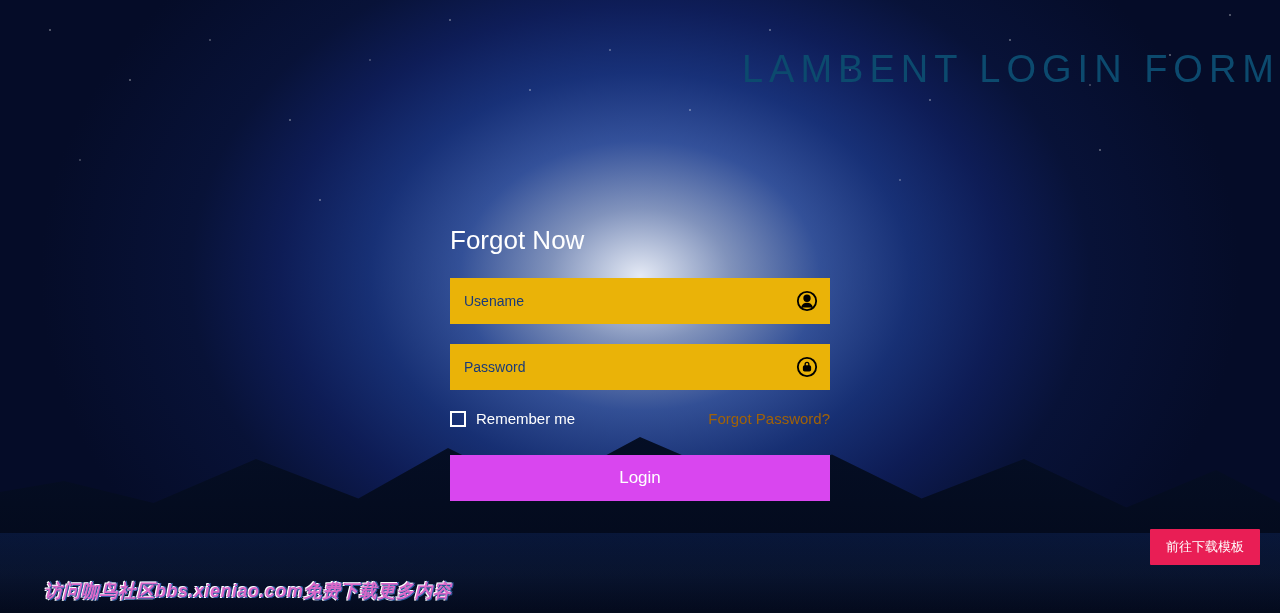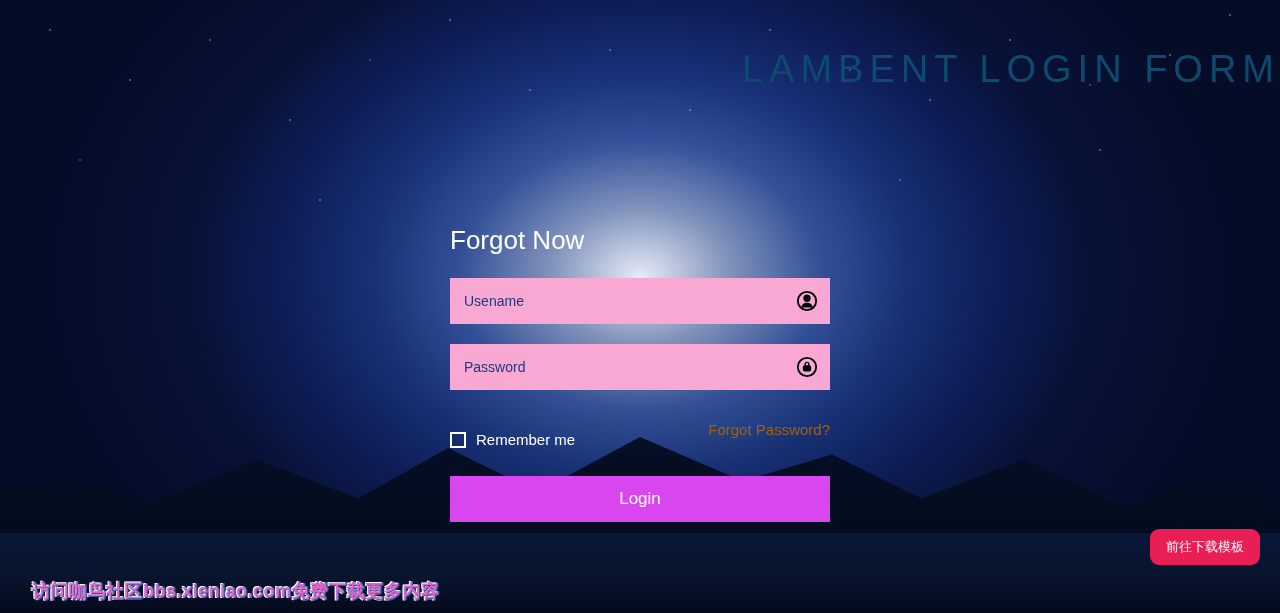--- a/index.html
+++ b/index.html
@@ -98,21 +98,21 @@
       font-weight: 400;
       margin-bottom: 22px;
     }
     .input-wrap {
       position: relative;
       margin-bottom: 20px;
     }
     .text-input {
       width: 100%;
       height: 46px;
-      background: #f9a8d4;
+      background: #eab308;
       border: none;
       padding: 0 48px 0 14px;
       font-size: 14px;
       color: #333;
       outline: none;
     }
     .text-input::placeholder {
       color: #1a3a7a;
       font-size: 14px;
     }
@@ -134,21 +134,20 @@
       margin-bottom: 28px;
       margin-top: 6px;
     }
     .remember-wrap {
       display: flex;
       align-items: center;
       gap: 10px;
       color: #ffffff;
       font-size: 15px;
       cursor: pointer;
-      margin-top: 21px;
     }
     .checkbox {
       width: 16px;
       height: 16px;
       border: 2px solid #ffffff;
       background: transparent;
       cursor: pointer;
     }
     .forgot-link {
       color: #a16207;
@@ -167,29 +166,30 @@
     }
     .download-btn {
       position: absolute;
       right: 20px;
       bottom: 48px;
       background: #e91e55;
       color: #ffffff;
       border: none;
       padding: 9px 16px;
       font-size: 13px;
-      border-radius: 9px;
+      border-radius: 1px;
       cursor: pointer;
     }
     .watermark {
       position: absolute;
-      left: 32px;
+      left: 44px;
       bottom: 10px;
       font-size: 18px;
       font-weight: bold;
+      font-style: italic;
       color: #d968c8;
       text-shadow:
         1px 1px 0 #2a5a9e,
         -1px -1px 0 #fff,
         1px -1px 0 #2a5a9e,
         -1px 1px 0 #fff;
       letter-spacing: 0.5px;
     }
   </style>
 </head>

